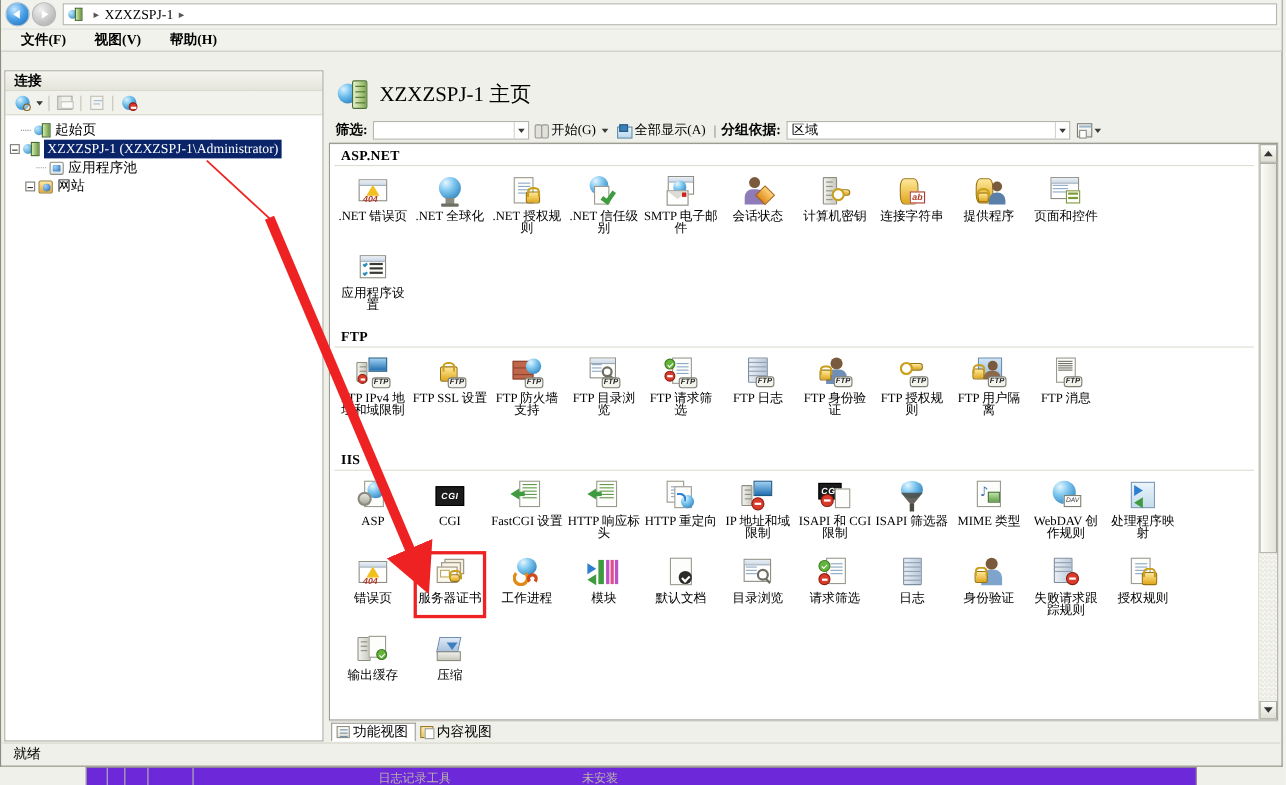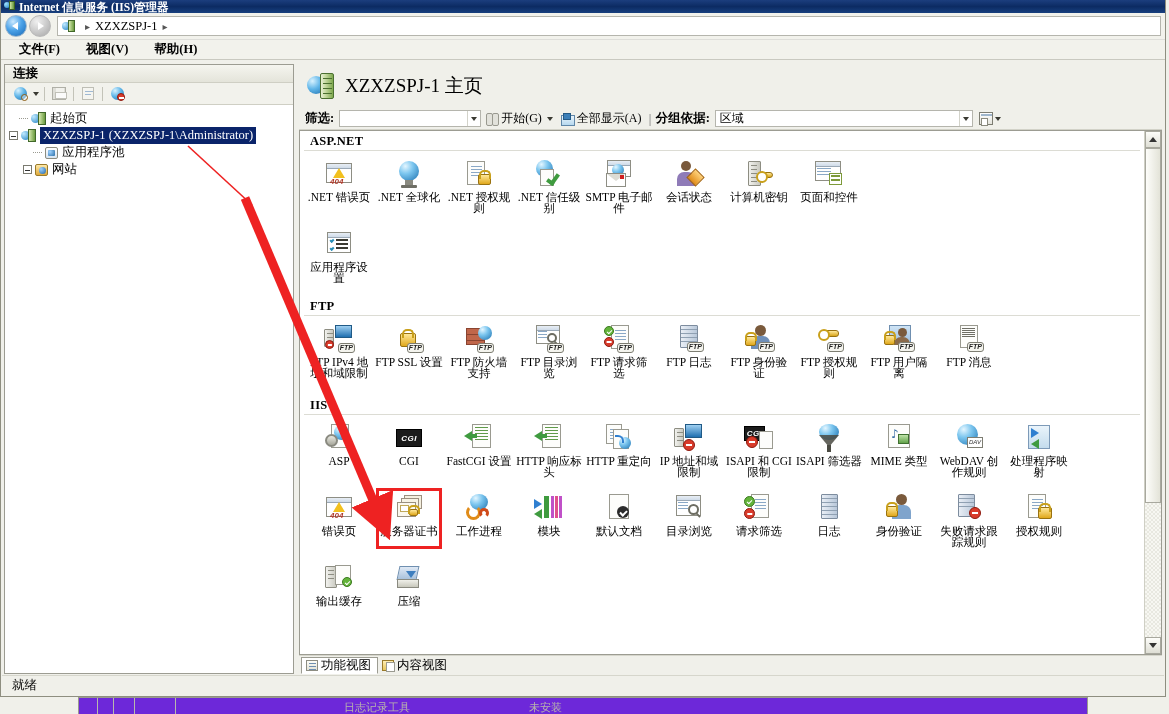--- a/index.html
+++ b/index.html
@@ -568,27 +568,20 @@
     <div class="bgw-cellline" style="left:18px"></div>
     <div class="bgw-cellline" style="left:34px"></div>
     <div class="bgw-cellline" style="left:55px"></div>
     <div class="bgw-cellline" style="left:96px"></div>
     <div class="bgw-text" style="left:265px">日志记录工具</div>
     <div class="bgw-text" style="left:450px">未安装</div>
   </div>
 
   <div class="window">
 
-    <div class="titlebar">
-      <div class="tb-icon">
-          <span class="g1"></span>
-          <span class="g2"></span>
-        </div>
-      <div class="tb-text">Internet 信息服务 (IIS)管理器</div>
-    </div>
 
     <div class="addressbar">
       <div class="navbtn back">
           <span class="arr"></span>
         </div>
       <div class="navbtn fwd">
           <span class="arr"></span>
         </div>
       <div class="addrfield">
         <span class="srv-icon">
@@ -783,21 +776,37 @@
                       <i style="top:7px"></i>
                       <i style="top:11px"></i>
                       <i style="top:15px"></i>
                       <i style="top:19px"></i>
                     </i>
                   <i class="art-key" style="left:16px;top:13px"></i>
                 </span>
                 <span class="clabel">计算机密钥</span>
               </div>
 
-
+              <div class="cell">
+                <span class="glyph">
+                  <i class="art-db" style="left:5px;top:3px;width:17px;height:24px"></i>
+                  <i class="art-ab" style="left:14px;top:15px;width:14px;height:11px">ab</i>
+                </span>
+                <span class="clabel">连接字符串</span>
+              </div>
+
+              <div class="cell">
+                <span class="glyph">
+                  <i class="art-db" style="left:4px;top:3px;width:16px;height:23px"></i>
+                  <i class="art-lock" style="left:6px;top:16px;width:10px;height:9px"></i>
+                  <i class="art-person-head" style="left:19px;top:6px;width:9px;height:9px"></i>
+                  <i class="art-person-body" style="left:16px;top:16px;width:15px;height:11px;background:#5a7fa8"></i>
+                </span>
+                <span class="clabel">提供程序</span>
+              </div>
 
               <div class="cell">
                 <span class="glyph">
                   <i class="art-win" style="left:2px;top:2px;width:26px;height:20px"></i>
                   <i style="position:absolute;left:4px;top:9px;width:14px;height:1px;background:#8aa8c6;box-shadow:0 3px 0 #8aa8c6,0 6px 0 #8aa8c6"></i>
                   <i style="position:absolute;left:16px;top:14px;width:13px;height:12px;background:#fff;border:1px solid #7d9a3a"></i>
                   <i style="position:absolute;left:18px;top:16px;width:9px;height:2px;background:#7d9a3a;box-shadow:0 4px 0 #7d9a3a"></i>
                 </span>
                 <span class="clabel">页面和控件</span>
               </div>
@@ -917,21 +926,21 @@
               <div class="cell">
                 <span class="glyph">
                   <i class="art-doc" style="left:7px;top:1px;width:18px;height:23px"></i>
                   <i style="position:absolute;left:9px;top:4px;width:13px;height:1px;background:#6f6f66;box-shadow:0 2px 0 #6f6f66,0 4px 0 #6f6f66,0 6px 0 #6f6f66,0 8px 0 #6f6f66"></i>
                   <i class="art-badge-ftp" style="right:1px;bottom:2px">FTP</i>
                 </span>
                 <span class="clabel">FTP 消息</span>
               </div>
             </div>
 
-            <div class="group-head" style="margin-top:12px">IIS</div>
+            <div class="group-head" style="margin-top:25px">IIS</div>
             <div class="group-grid">
 
               <div class="cell">
                 <span class="glyph">
                   <i class="art-doc lines" style="left:8px;top:1px"></i>
                   <i class="art-globe" style="left:11px;top:2px;width:15px;height:15px"></i>
                   <i style="position:absolute;left:2px;top:11px;width:13px;height:13px;border-radius:50%;background:linear-gradient(to bottom,#e8e8e0,#a8a89c);border:2px solid #8a8a80"></i>
                 </span>
                 <span class="clabel">ASP</span>
               </div>

